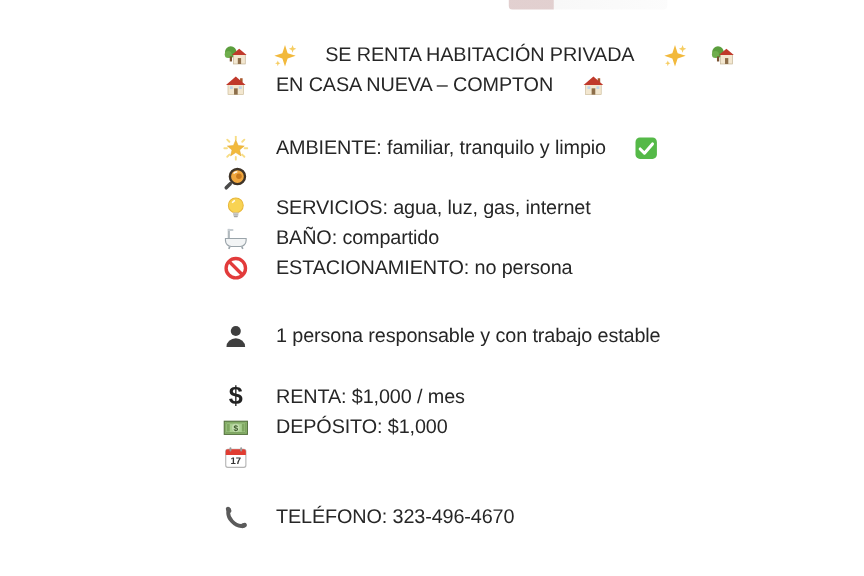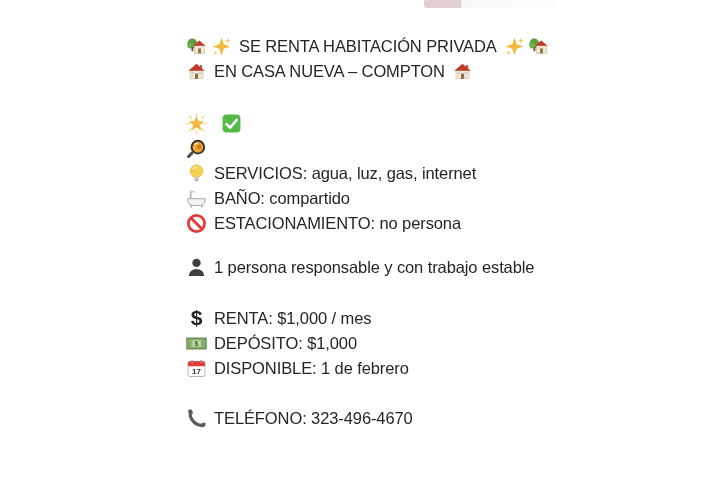--- a/index.html
+++ b/index.html
@@ -30,28 +30,29 @@
 
   .post-body {
     position: absolute;
     left: 186px;
     top: 34px;
   }
 
   .paragraph { margin: 0; }
   .paragraph + .paragraph { margin-top: 26px; }
   .paragraph:nth-child(2) { margin-top: 27px; }
-  .paragraph:nth-child(3) { margin-top: 19px; }
+  .paragraph:nth-child(3) { margin-top: 32px; }
   .paragraph:nth-child(5) { margin-top: 25px; }
 
   .line {
     display: flex;
     align-items: center;
     height: 25px;
     white-space: nowrap;
+    gap: 16px;
   }
 
   .line .icon {
     width: 21px;
     height: 21px;
     display: inline-flex;
     align-items: center;
     justify-content: center;
     margin-right: 7px;
     flex: 0 0 auto;
@@ -154,20 +155,21 @@
                 <line x1="0.8" y1="10" x2="3" y2="10"></line>
                 <line x1="17" y1="10" x2="19.2" y2="10"></line>
                 <line x1="3.2" y1="3.2" x2="4.9" y2="4.9"></line>
                 <line x1="15.1" y1="15.1" x2="16.8" y2="16.8"></line>
                 <line x1="16.8" y1="3.2" x2="15.1" y2="4.9"></line>
                 <line x1="3.2" y1="16.8" x2="4.9" y2="15.1"></line>
               </g>
               <path d="M10 3.4 L11.9 7.9 L16.7 8.3 L13 11.4 L14.2 16.1 L10 13.5 L5.8 16.1 L7 11.4 L3.3 8.3 L8.1 7.9 Z" fill="#f2b93c" stroke="#e2a72e" stroke-width="0.4"></path>
             </svg>
           </span>
+          <span class="txt">AMBIENTE: familiar, tranquilo y limpio</span>
           <span class="icon after">
             <svg viewBox="0 0 20 20">
               <rect x="1.5" y="1.5" width="17" height="17" rx="3.5" fill="#55b948"></rect>
               <path d="M5.2 10.6 L8.6 14 L15 6.6" stroke="#ffffff" stroke-width="2.4" fill="none" stroke-linecap="round" stroke-linejoin="round"></path>
             </svg>
           </span>
         </div>
         <div class="line">
           <span class="icon">
             <svg viewBox="0 0 20 20">
@@ -246,21 +248,20 @@
         <div class="line">
           <span class="icon">
             <svg viewBox="0 0 20 20">
               <rect x="2" y="3.2" width="16" height="14.4" rx="1.6" fill="#ffffff" stroke="#b5b5b5" stroke-width="0.9"></rect>
               <path d="M2 4.8 a1.6 1.6 0 0 1 1.6 -1.6 h12.8 a1.6 1.6 0 0 1 1.6 1.6 v3 h-16 Z" fill="#e03c31"></path>
               <rect x="5" y="1.6" width="1.5" height="3.4" rx="0.7" fill="#9c9c9c"></rect>
               <rect x="13.5" y="1.6" width="1.5" height="3.4" rx="0.7" fill="#9c9c9c"></rect>
               <text x="10" y="15.2" font-size="7.6" text-anchor="middle" fill="#333333" font-weight="bold" font-family="Liberation Sans, sans-serif">17</text>
             </svg>
           </span>
-          <span class="txt">DISPONIBLE: 1 de febrero</span>
         </div>
       </div>
       <div class="paragraph">
         <div class="line">
           <span class="icon">
             <svg viewBox="0 0 20 20">
               <path d="M4.4 3.4 C 3.4 6.4 4.2 9.8 7 12.8 C 9.8 15.8 13.4 17 16.4 16.2" fill="none" stroke="#5b5b5b" stroke-width="3" stroke-linecap="round"></path>
               <ellipse cx="4.3" cy="3.8" rx="1.9" ry="2.7" transform="rotate(-28 4.3 3.8)" fill="#5b5b5b"></ellipse>
               <ellipse cx="16.2" cy="16.1" rx="2.7" ry="1.9" transform="rotate(-28 16.2 16.1)" fill="#5b5b5b"></ellipse>
             </svg>

